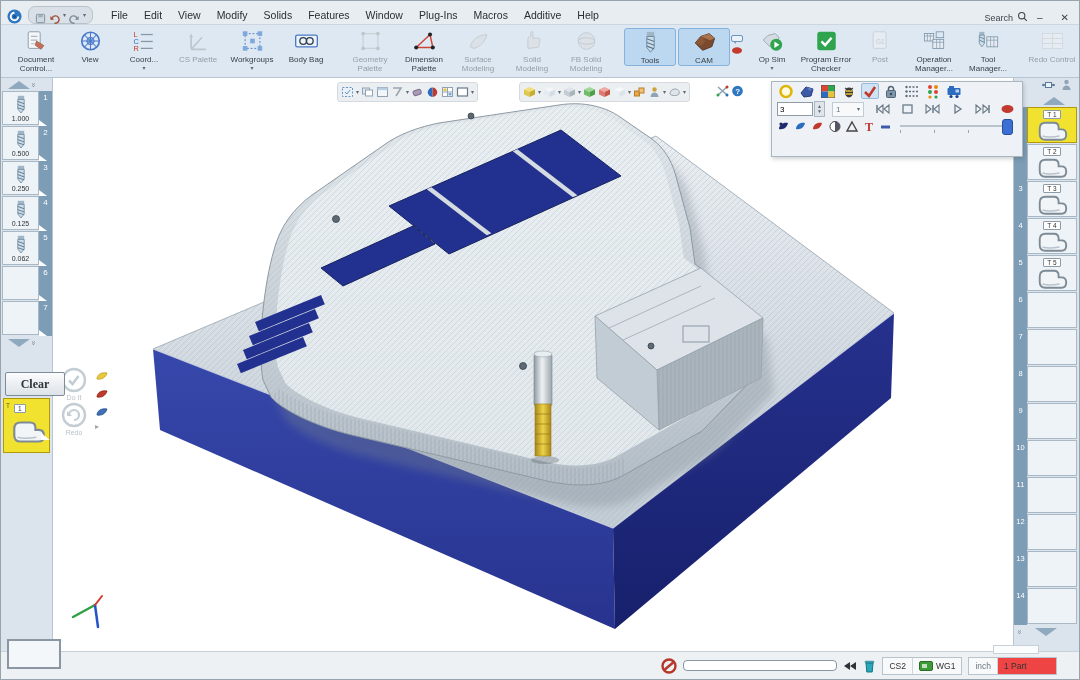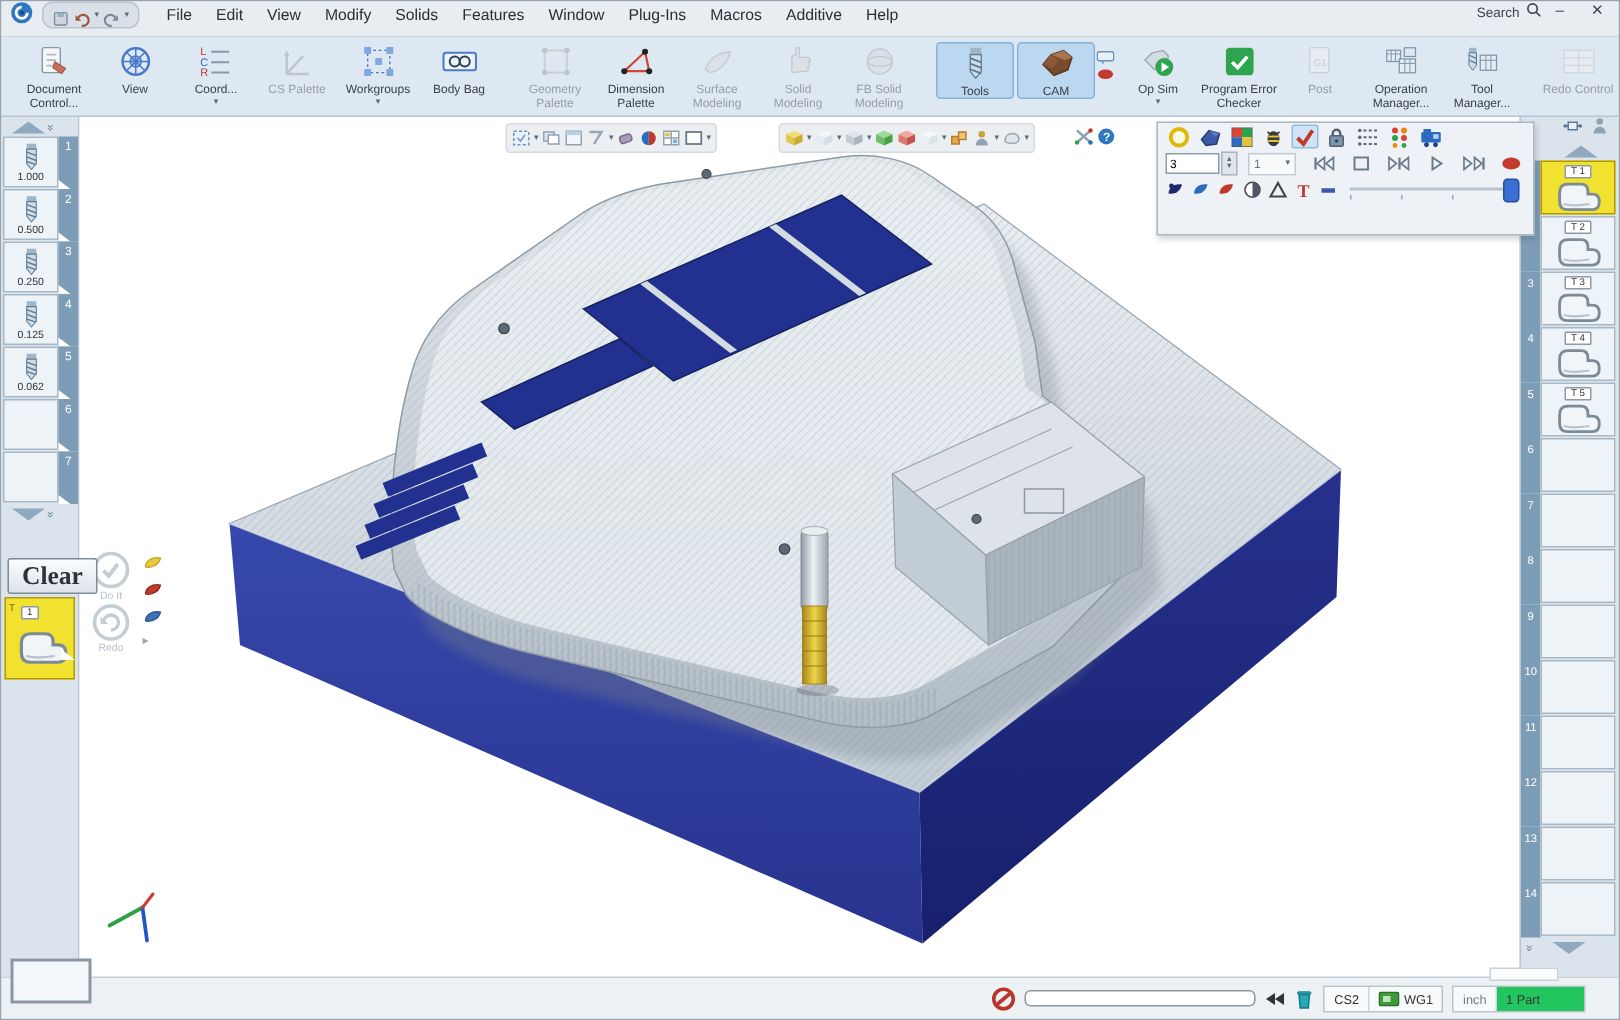--- a/index.html
+++ b/index.html
@@ -2,21 +2,21 @@
 <html><head>
 <meta charset="utf-8">
 <style>
   html,body{margin:0;padding:0;}
   body{width:1080px;height:680px;position:relative;font-family:"Liberation Sans",sans-serif;
        background:#fff;overflow:hidden;-webkit-font-smoothing:antialiased;}
   #app{position:absolute;inset:0;border:1px solid #97a3ad;box-sizing:border-box;background:#fff;}
 
   
   #titlebar{position:absolute;left:0;top:0;width:100%;height:24px;background:#e8edf2;
-            border-bottom:1px solid #cdd6de;display:flex;align-items:flex-start;box-sizing:border-box;}
+            border-bottom:1px solid #cdd6de;display:flex;align-items:flex-end;box-sizing:border-box;}
   #logo{width:15px;height:15px;margin:0 6px 0 6px;}
   #qat{display:flex;align-items:center;gap:3px;background:#d9e0e7;border:1px solid #b9c3cc;
        border-radius:7px;padding:1px 6px;height:14px;}
   #qat .qicon{width:11px;height:11px;display:inline-block;}
   .caret-sm{font-size:6px;color:#5b6a77;line-height:1;}
   #menus{display:flex;gap:0;margin-left:10px;}
   #menus span{font-size:10.5px;color:#2b2f33;padding:3px 8px;cursor:default;}
   #win-title{position:absolute;left:0;right:0;text-align:center;font-size:10.5px;font-weight:700;
              color:#1d2125;pointer-events:none;}
   #title-right{margin-left:auto;display:flex;align-items:center;gap:9px;padding-right:10px;z-index:2;}
@@ -69,21 +69,21 @@
   .optile.sel{background:#f2e230;border-color:#b3980a;}
   .oplabel{background:#fff;border:1px solid #8d9ba6;font-size:6.5px;color:#333;padding:0 3px;margin-top:2px;
            border-radius:1px;}
   .pocketicon{width:34px;height:22px;}
   #ops-header{height:16px;display:flex;align-items:center;justify-content:flex-end;gap:5px;padding-right:6px;}
   #ops-header svg{width:13px;height:12px;}
 
   
   #clear-btn{position:absolute;left:4px;top:371px;width:58px;height:22px;z-index:6;
              background:linear-gradient(#fbfcfd,#dde3e9);border:1.5px solid #7e8c98;border-radius:2px;
-             font-size:17px;font-weight:700;color:#2d3338;display:flex;align-items:center;justify-content:center;
+             font-size:12px;font-weight:700;color:#2d3338;display:flex;align-items:center;justify-content:center;
              font-family:"Liberation Serif",serif;}
   #wg-tile{position:absolute;left:2px;top:397px;width:47px;height:55px;z-index:6;background:#f2e230;
            border:1.5px solid #b3980a;box-sizing:border-box;}
   #wg-tile .oplabel{position:absolute;left:10px;top:3px;}
   #wg-tile .tcorner{position:absolute;left:2px;top:3px;font-size:6.5px;color:#6f6405;}
   #wg-tile svg{position:absolute;left:5px;top:18px;width:38px;height:30px;}
   #wg-tile .wtri{position:absolute;right:-1px;bottom:12px;width:0;height:0;
                  border-top:7px solid transparent;border-left:9px solid #fff;}
   #wg-bottom-box{position:absolute;left:6px;bottom:10px;width:50px;height:26px;background:#f4f7f9;
                  border:2px solid #8a97a2;z-index:6;}
@@ -137,21 +137,21 @@
   #statusbar{position:absolute;left:0;bottom:0;width:100%;height:28px;background:#eef1f4;
              border-top:1px solid #c8d0d8;box-sizing:border-box;display:flex;align-items:center;justify-content:flex-end;
              padding-right:22px;gap:6px;}
   #statusbar .sico{display:inline-flex;}
   #progress{width:152px;height:9px;background:#fff;border:1px solid #8a97a2;border-radius:4px;}
   .sgroup{display:flex;border:1px solid #b9c3cc;background:#f7f9fa;height:16px;align-items:center;}
   .scell{font-size:8.5px;color:#333;padding:0 6px;display:flex;align-items:center;gap:3px;height:100%;
          border-right:1px solid #cdd5dc;}
   .scell:last-child{border-right:none;}
   .scell.dim{color:#707a83;}
-  .scell.white{background:#22c55e;min-width:46px;text-align:center;}
+  .scell.white{background:#ef4444;min-width:46px;text-align:center;}
   #sb-tab{position:absolute;right:40px;top:-7px;width:44px;height:7px;background:#fbfcfd;border:1px solid #c8d0d8;}
 </style>
 </head>
 <body>
 
 <div id="app">
 
   <div id="titlebar">
     <span id="logo"><svg viewBox="0 0 16 16">
           <circle cx="8" cy="8" r="7.5" fill="#2f77c0"></circle>

